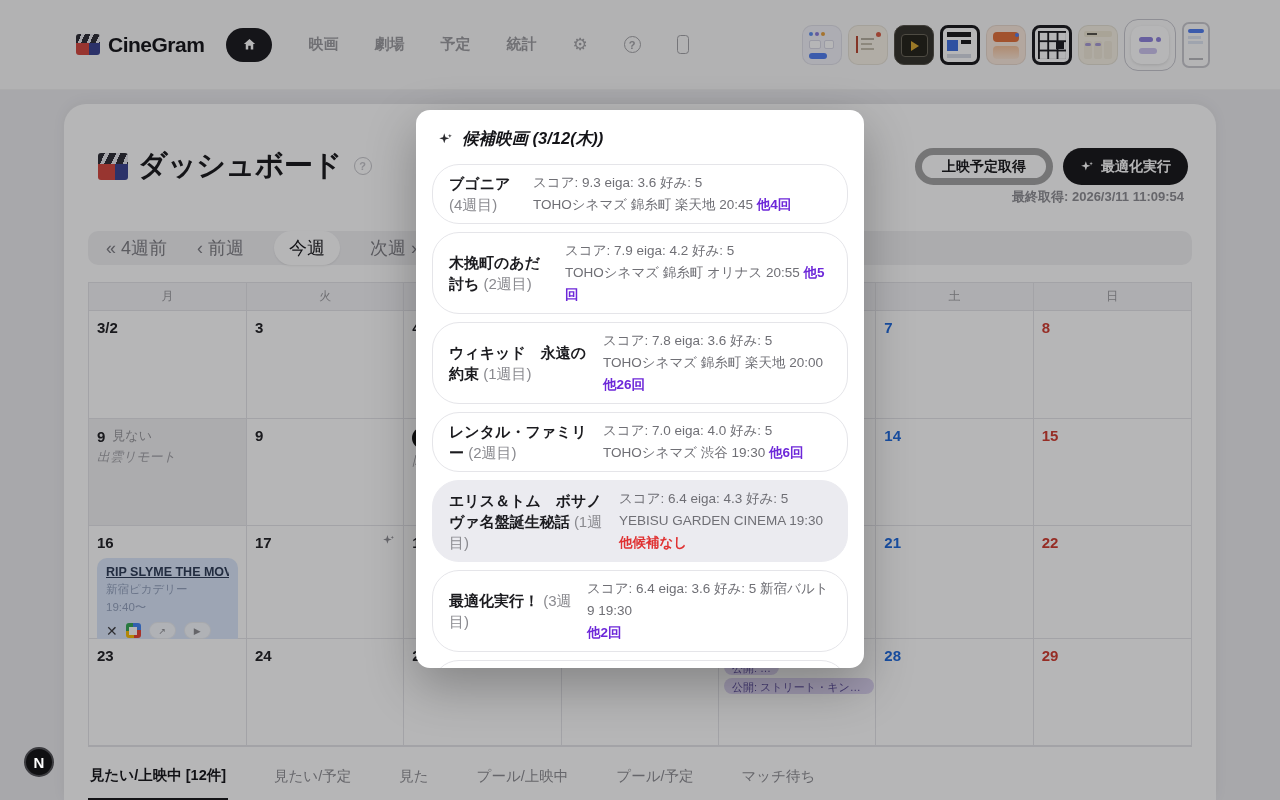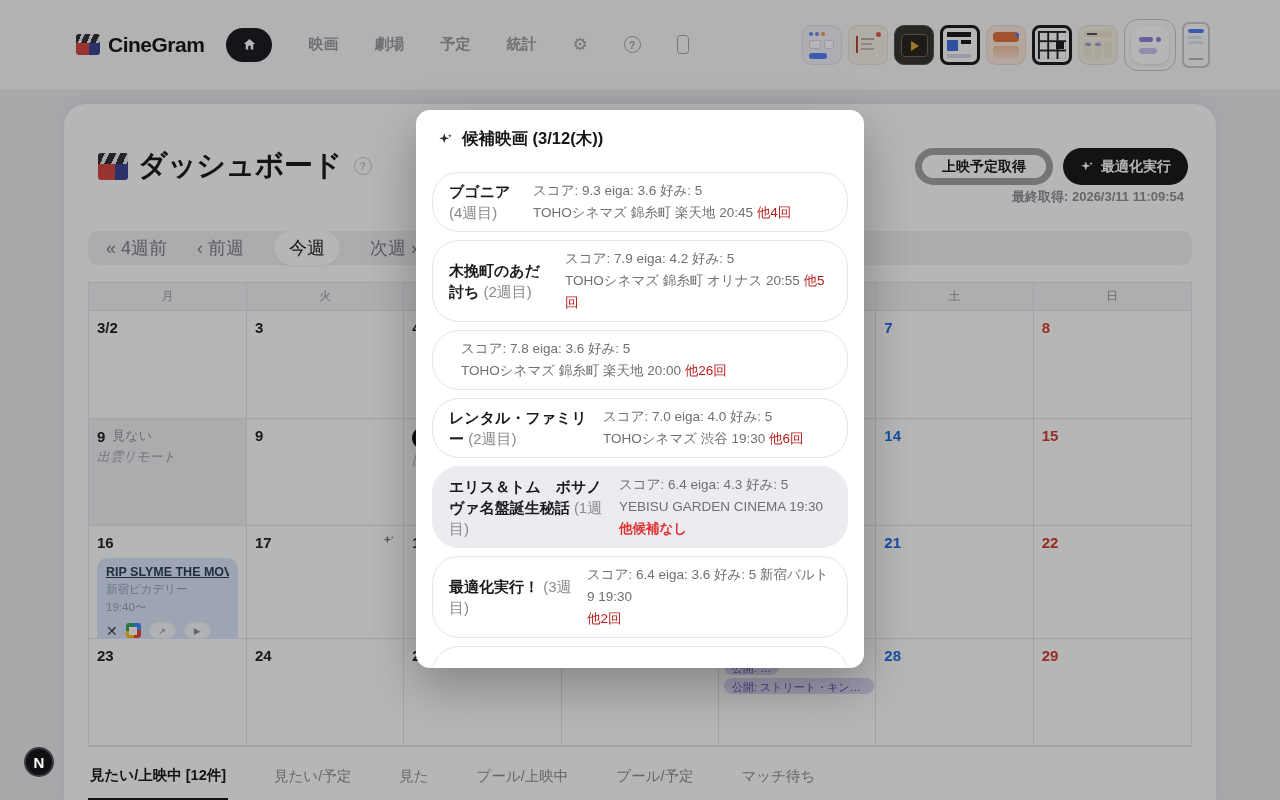--- a/index.html
+++ b/index.html
@@ -132,37 +132,37 @@
 
   
   .tabs { position:absolute; left:24px; top:652px; width:1104px; display:flex; gap:44px; border-bottom:4px solid #0369a1; }
   .tab { font-size:14.5px; color:#8d8d92; padding:10px 2px 13px; background:none; border:none; cursor:pointer; font-family:inherit; }
   .tab.active { color:#141418; font-weight:700; border-bottom:3px solid #161619; margin-bottom:-1px; }
 
   
   .overlay { position:absolute; inset:0; background:rgba(14,14,17,.30); z-index:50; }
   .modal { position:absolute; left:416px; top:110px; width:448px; height:558px; background:#fff; border-radius:14px;
            box-shadow:0 18px 50px rgba(0,0,0,.28); z-index:60; padding:18px 16px 0; overflow:hidden; }
-  .modal-head { display:flex; align-items:center; gap:9px; padding-left:6px; margin-bottom:22px; }
+  .modal-head { display:flex; align-items:center; gap:9px; padding-left:6px; margin-bottom:14px;font-style:italic; }
   .modal-title { font-size:16.5px; font-weight:700; color:#141418; }
   .mv { display:flex; align-items:center; border:1px solid #e5e5e9; border-radius:27px; padding:7px 16px; margin-bottom:8px; min-height:56px; cursor:pointer; background:#fff; }
   .mv.hl { background:#ebebf0; border-color:#ebebf0; min-height:76px; }
   .mv-title { flex:none; font-size:15px; line-height:21px; }
   .mv-title .t { font-weight:700; color:#1b1b1f; }
   .mv-title .w { color:#8a8a8f; }
   .mv:nth-child(2) .mv-title { width:72px; }
   .mv:nth-child(3) .mv-title { width:104px; }
   .mv:nth-child(4) .mv-title { width:142px; }
   .mv:nth-child(5) .mv-title { width:142px; }
   .mv:nth-child(6) .mv-title { width:158px; }
   .mv:nth-child(7) .mv-title { width:126px; }
   .mv:nth-child(8) .mv-title { width:152px; }
   .mv:nth-child(9) .mv-title { width:112px; }
   .mv-meta { flex:1; padding-left:12px; font-size:13.5px; line-height:22px; color:#6f6f75; }
-  .extra-b { font-weight:400; color:#b91c1c; }
+  .extra-b { font-weight:700; color:#6d28d9; }
   .extra-r { font-weight:700; color:#e03131; }
 
   .spark { display:inline-block; }
 
   
   .dev-badge { position:absolute; left:24px; top:747px; width:30px; height:30px; border-radius:50%; background:#101012;
                border:2px solid #3c3c40; color:#fff; font-size:15px; font-weight:600; display:flex; align-items:center; justify-content:center; z-index:70; }
 </style>
 </head>
 <body>
@@ -395,20 +395,21 @@
 
   <div class="mv">
     <div class="mv-title"><span class="t">木挽町のあだ討ち</span> <span class="w">(2週目)</span></div>
     <div class="mv-meta">
       <div>スコア: 7.9  eiga: 4.2  好み: 5</div>
       <div><span>TOHOシネマズ 錦糸町 オリナス 20:55</span> <span class="extra-b">他5回</span></div>
     </div>
   </div>
 
   <div class="mv">
+    <div class="mv-title"><span class="t">ウィキッド　永遠の約束</span> <span class="w">(1週目)</span></div>
     <div class="mv-meta">
       <div>スコア: 7.8  eiga: 3.6  好み: 5</div>
       <div><span>TOHOシネマズ 錦糸町 楽天地 20:00</span> <span class="extra-b">他26回</span></div>
     </div>
   </div>
 
   <div class="mv">
     <div class="mv-title"><span class="t">レンタル・ファミリー</span> <span class="w">(2週目)</span></div>
     <div class="mv-meta">
       <div>スコア: 7.0  eiga: 4.0  好み: 5</div>

